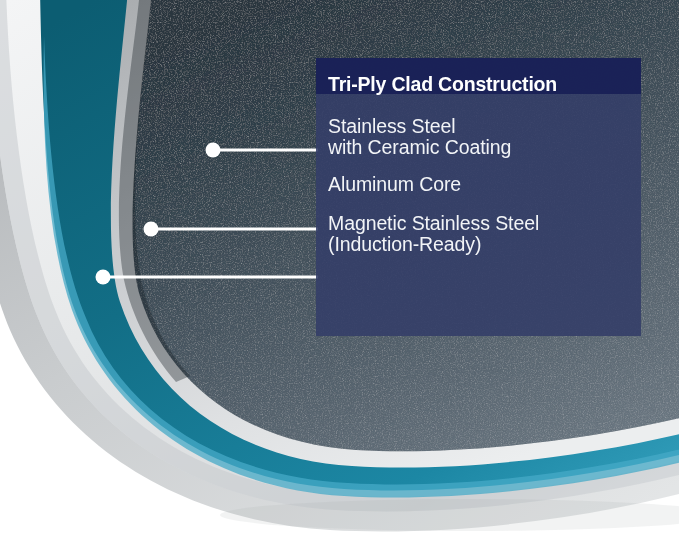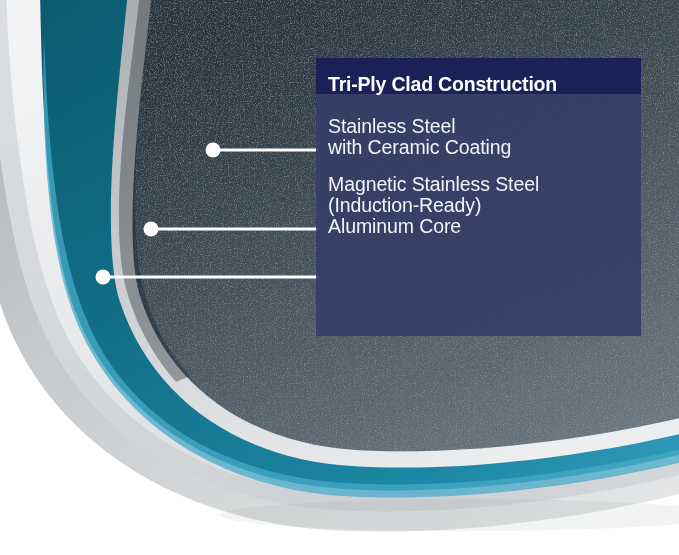--- a/index.html
+++ b/index.html
@@ -229,20 +229,20 @@
 
   <div id="info-panel">
 
     <div id="panel-title-bar">
       <span id="panel-title-text">Tri-Ply Clad Construction</span>
     </div>
 
     <div id="panel-body">
       <div class="layer-label gap-1">Stainless Steel
 with Ceramic Coating</div>
+      <div class="layer-label gap-2">Aluminum Core</div>
       <div class="layer-label">Magnetic Stainless Steel
 (Induction-Ready)</div>
-      <div class="layer-label gap-2">Aluminum Core</div>
     </div>
 
   </div>
 
 </div>
 
 </body></html>

